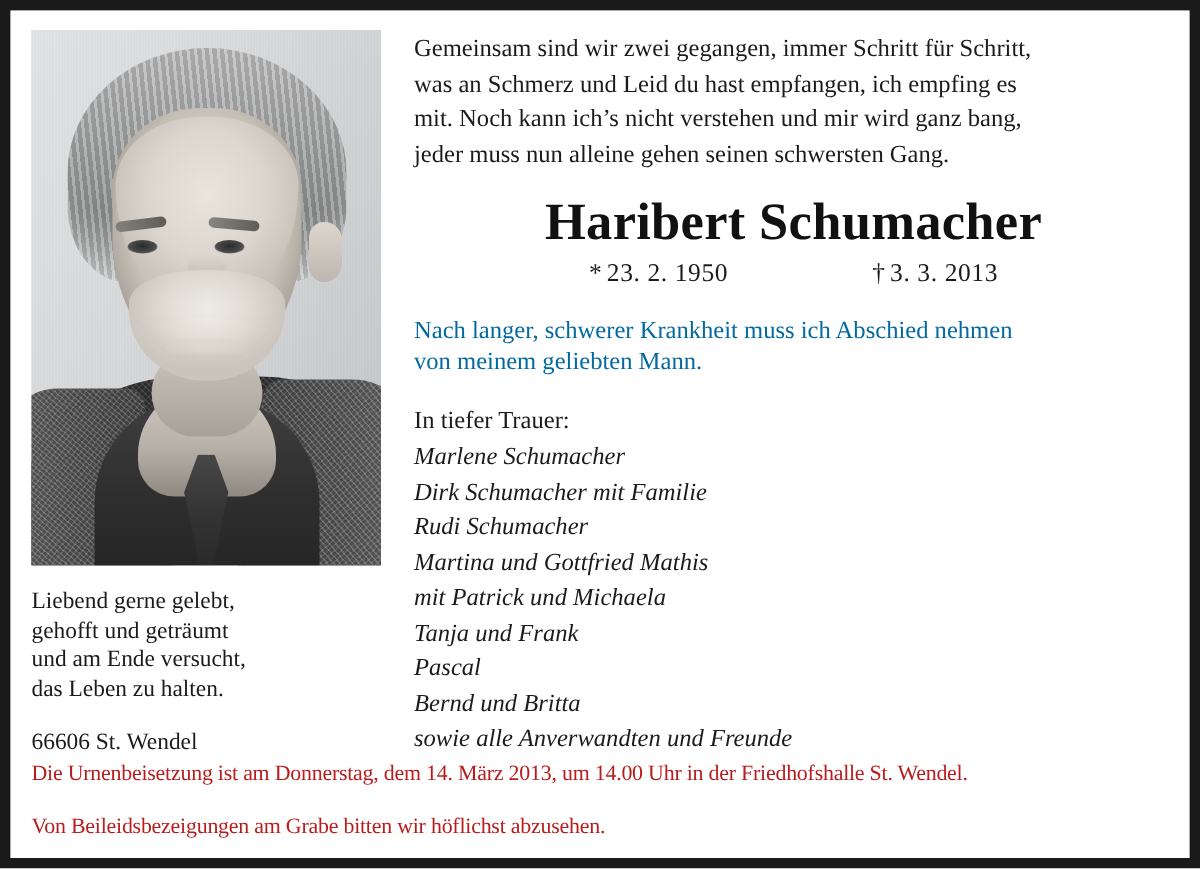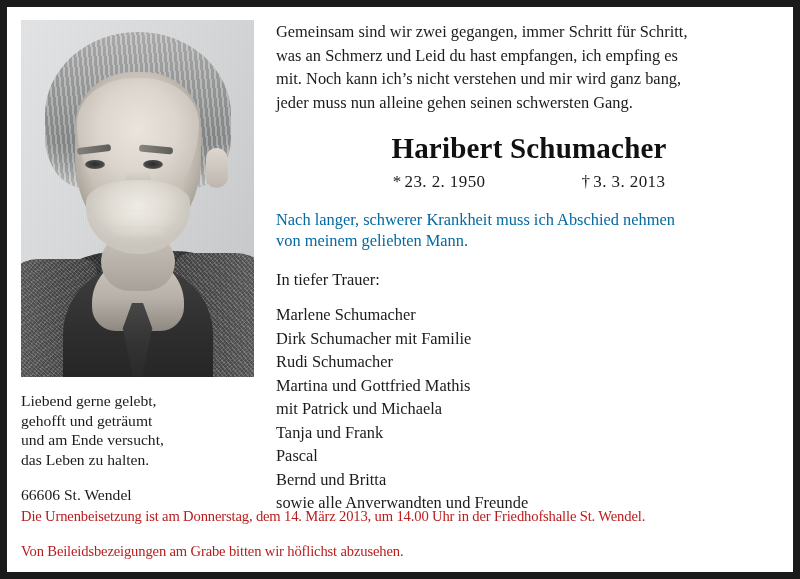--- a/index.html
+++ b/index.html
@@ -262,21 +262,21 @@
     color: #1b1b1b;
     text-align: justify;
     text-justify: inter-word;
   }
   .poem .ln { display: block; }
   .poem .ln.last { text-align: left; }
 
   .deceased-name {
     margin-top: 14px;
     text-align: center;
-    font-size: 29px;
+    font-size: 35px;
     font-weight: bold;
     letter-spacing: .2px;
     color: #111111;
     line-height: 40px;
   }
   .dates {
     margin-top: 4px;
     display: flex;
     justify-content: center;
     gap: 96px;
@@ -298,21 +298,22 @@
   .statement .ln { display:block; }
   .statement .ln.last { text-align: left; }
 
   .mourn-head {
     margin-top: 18px;
     font-size: 16.4px;
     line-height: 21px;
     color: #1b1b1b;
   }
   .mourners {
-    margin-top: 13px;
+    margin-top: 2px;
+    font-style: italic;
     font-size: 16.4px;
     line-height: 23.5px;
     color: #1b1b1b;
   }
   .mourners .m { display: block; }
 
   
   .footer {
     position: absolute;
     left: 14px;

